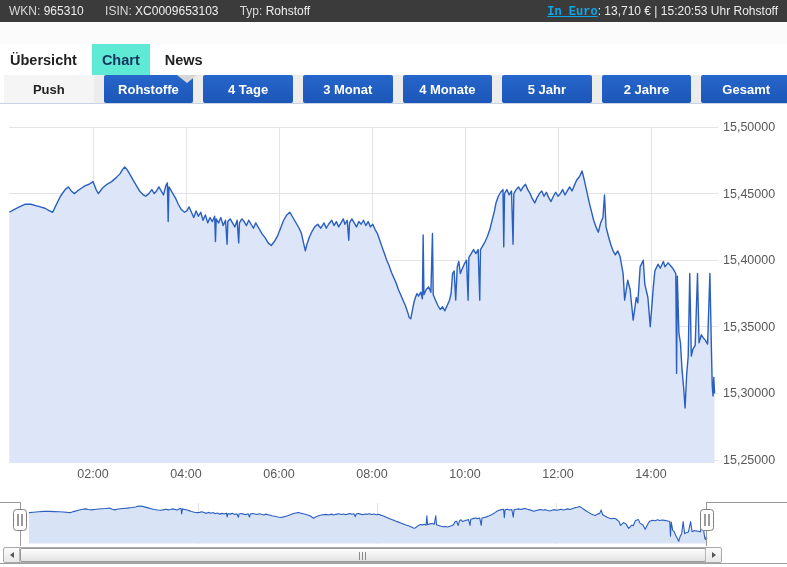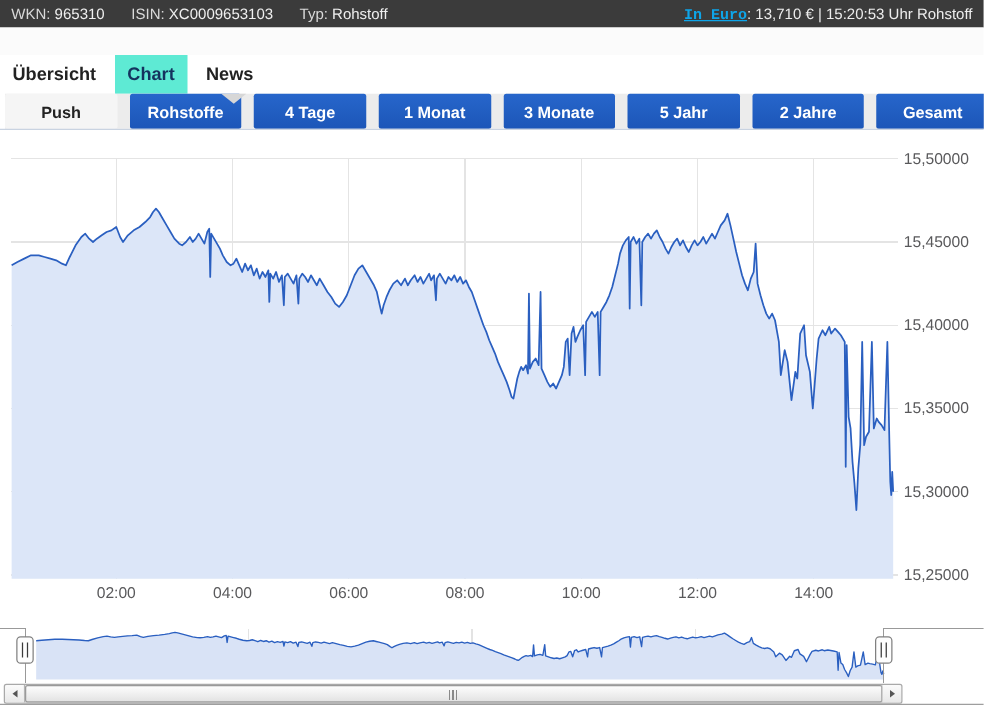--- a/index.html
+++ b/index.html
@@ -79,22 +79,22 @@
 <div class="tabrow">
   <div class="tab">Übersicht</div>
   <div class="tab active" id="tab-chart">Chart</div>
   <div class="tab">News</div>
 </div>
 
 <div class="btnrow">
   <div class="rbtn push">Push</div>
   <div class="rbtn blue">Rohstoffe</div>
   <div class="rbtn blue">4 Tage</div>
-  <div class="rbtn blue">1 Monat</div>
-  <div class="rbtn blue">3 Monate</div>
+  <div class="rbtn blue">3 Monat</div>
+  <div class="rbtn blue">4 Monate</div>
   <div class="rbtn blue">5 Jahr</div>
   <div class="rbtn blue">2 Jahre</div>
   <div class="rbtn blue">Gesamt</div>
 </div>
 <div class="notch" id="tab-notch" style="left: 176.938px;"></div>
 <div class="btnsep"></div>
 
 <svg id="main-chart" width="787" height="390">
     <line x1="9" y1="23" x2="718" y2="23" stroke="#e4e4e4" stroke-width="1" shape-rendering="crispEdges"></line>
     <text x="723" y="27" font-size="12.5" font-family="Liberation Sans, sans-serif" fill="#59595b">15,50000</text>

